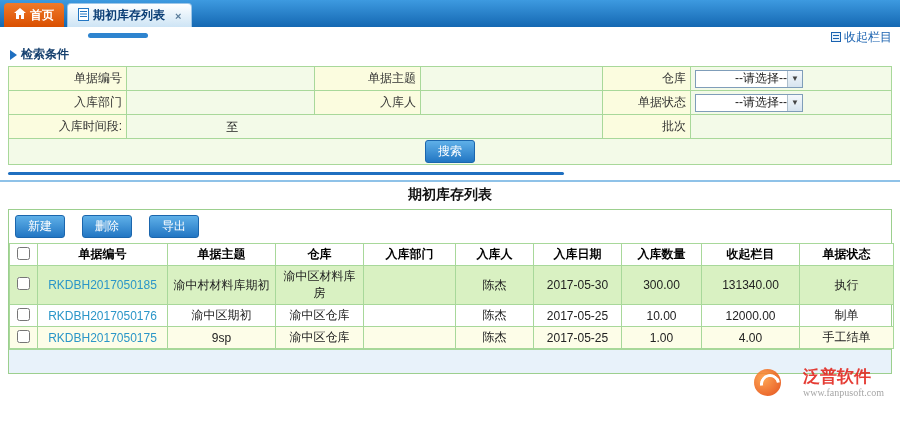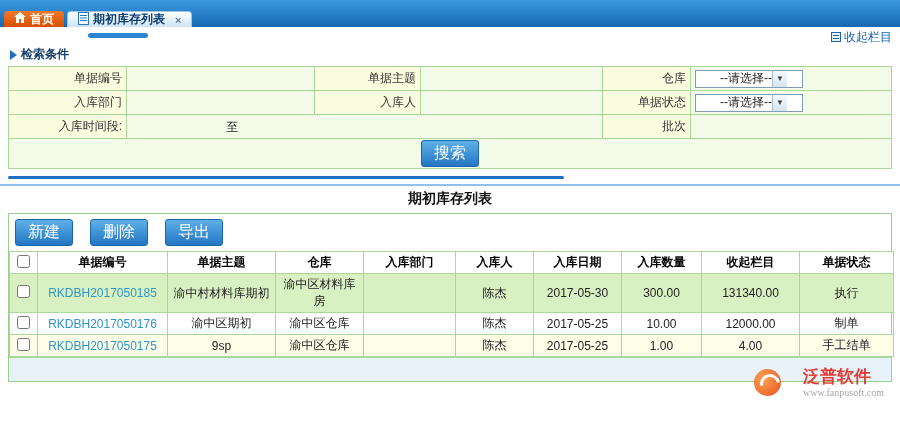--- a/index.html
+++ b/index.html
@@ -1,21 +1,21 @@
 <!DOCTYPE html>
 <html><head>
 <meta charset="utf-8">
 <style>
   * { box-sizing: border-box; margin: 0; padding: 0; }
   html,body { width:900px; height:434px; overflow:hidden; background:#fff;
     font-family:"Liberation Sans","DejaVu Sans",sans-serif; font-size:12px; color:#222; }
 
   
   .tabbar { height:27px; background:linear-gradient(#3d9ae0,#1568b2); display:flex; align-items:flex-end; padding-left:4px; }
-  .tab { height:16px; display:inline-flex; align-items:center; gap:4px; padding:0 10px;
+  .tab { height:24px; display:inline-flex; align-items:center; gap:4px; padding:0 10px;
          border-radius:4px 4px 0 0; cursor:pointer; }
   .tab-home { background:linear-gradient(#f07a2a,#d94f00); color:#fff; font-weight:bold; }
   .tab-active { background:linear-gradient(#feffff,#cde4f5); color:#0b3e75; font-weight:bold; margin-left:3px; border:1px solid #9cc6e8; border-bottom:none; }
   .tab .close-x { color:#5a7c9a; font-weight:bold; margin-left:6px; font-size:11px; }
   .icon-svg { display:inline-block; vertical-align:middle; }
 
   
   .subbar { position:relative; height:17px; }
   .scroll-thumb-top { position:absolute; left:88px; top:6px; width:60px; height:5px; background:#2e84cf; border-radius:3px; }
   .collapse-link { position:absolute; right:8px; top:2px; color:#1a62b0; cursor:pointer; display:flex; align-items:center; gap:3px; }
@@ -24,24 +24,24 @@
   .section-title { display:flex; align-items:center; gap:4px; margin:2px 0 3px 10px; font-weight:bold; color:#16406e; }
   .tri { width:0; height:0; border-left:7px solid #1f6fc0; border-top:5px solid transparent; border-bottom:5px solid transparent; }
 
   table.search-form { width:884px; margin:0 8px; border-collapse:collapse; background:#f3fae8; }
   table.search-form td { border:1px solid #a8d89a; height:24px; padding:1px 4px; }
   td.lbl { background:#fbfcdf; text-align:right; color:#333; white-space:nowrap; }
   td.inp { background:#f3fae8; }
   td.inp input { width:96%; border:none; background:transparent; height:18px; font-size:12px; outline:none; }
   td.inp input.short { width:92px; }
   td.inp input.mid { width:220px; }
-  .sel { display:inline-flex; width:108px; height:18px; border:1px solid #7f9db9; background:#fff; align-items:center; justify-content:center; padding-left:9px; cursor:pointer; }
+  .sel { display:inline-flex; width:108px; height:18px; border:1px solid #7f9db9; background:#fff; align-items:center; justify-content:flex-end; padding-left:9px; cursor:pointer; }
   .sel .sel-arrow { width:15px; height:100%; background:linear-gradient(#f4f8fc,#d7e4ef); border-left:1px solid #aebfcc; font-size:8px; color:#444; display:flex; align-items:center; justify-content:center; }
   td.btn-row { text-align:center; background:#f3fae8; }
-  .btn { background:linear-gradient(#5fb0e8,#2276c3); border:1px solid #1b66ad; color:#fff; font-size:16px; padding:2px 12px; border-radius:3px; cursor:pointer; font-family:inherit; }
+  .btn { background:linear-gradient(#5fb0e8,#2276c3); border:1px solid #1b66ad; color:#fff; font-size:12px; padding:2px 12px; border-radius:3px; cursor:pointer; font-family:inherit; }
 
   
   .sep { margin:7px 0 4px 0; }
   .sep-dark { height:3px; width:556px; background:#1f6fc0; margin-left:8px; border-radius:2px; }
   .sep-light { height:2px; width:100%; background:#8fc2e8; margin-top:5px; }
 
   
   .list-title { text-align:center; font-size:14px; font-weight:bold; margin:4px 0 5px 0; color:#111; }
   .list-container { margin:0 8px; border:1px solid #9ccf8e; }
   .toolbar { padding:5px 6px; background:#fff; display:flex; gap:17px; }

